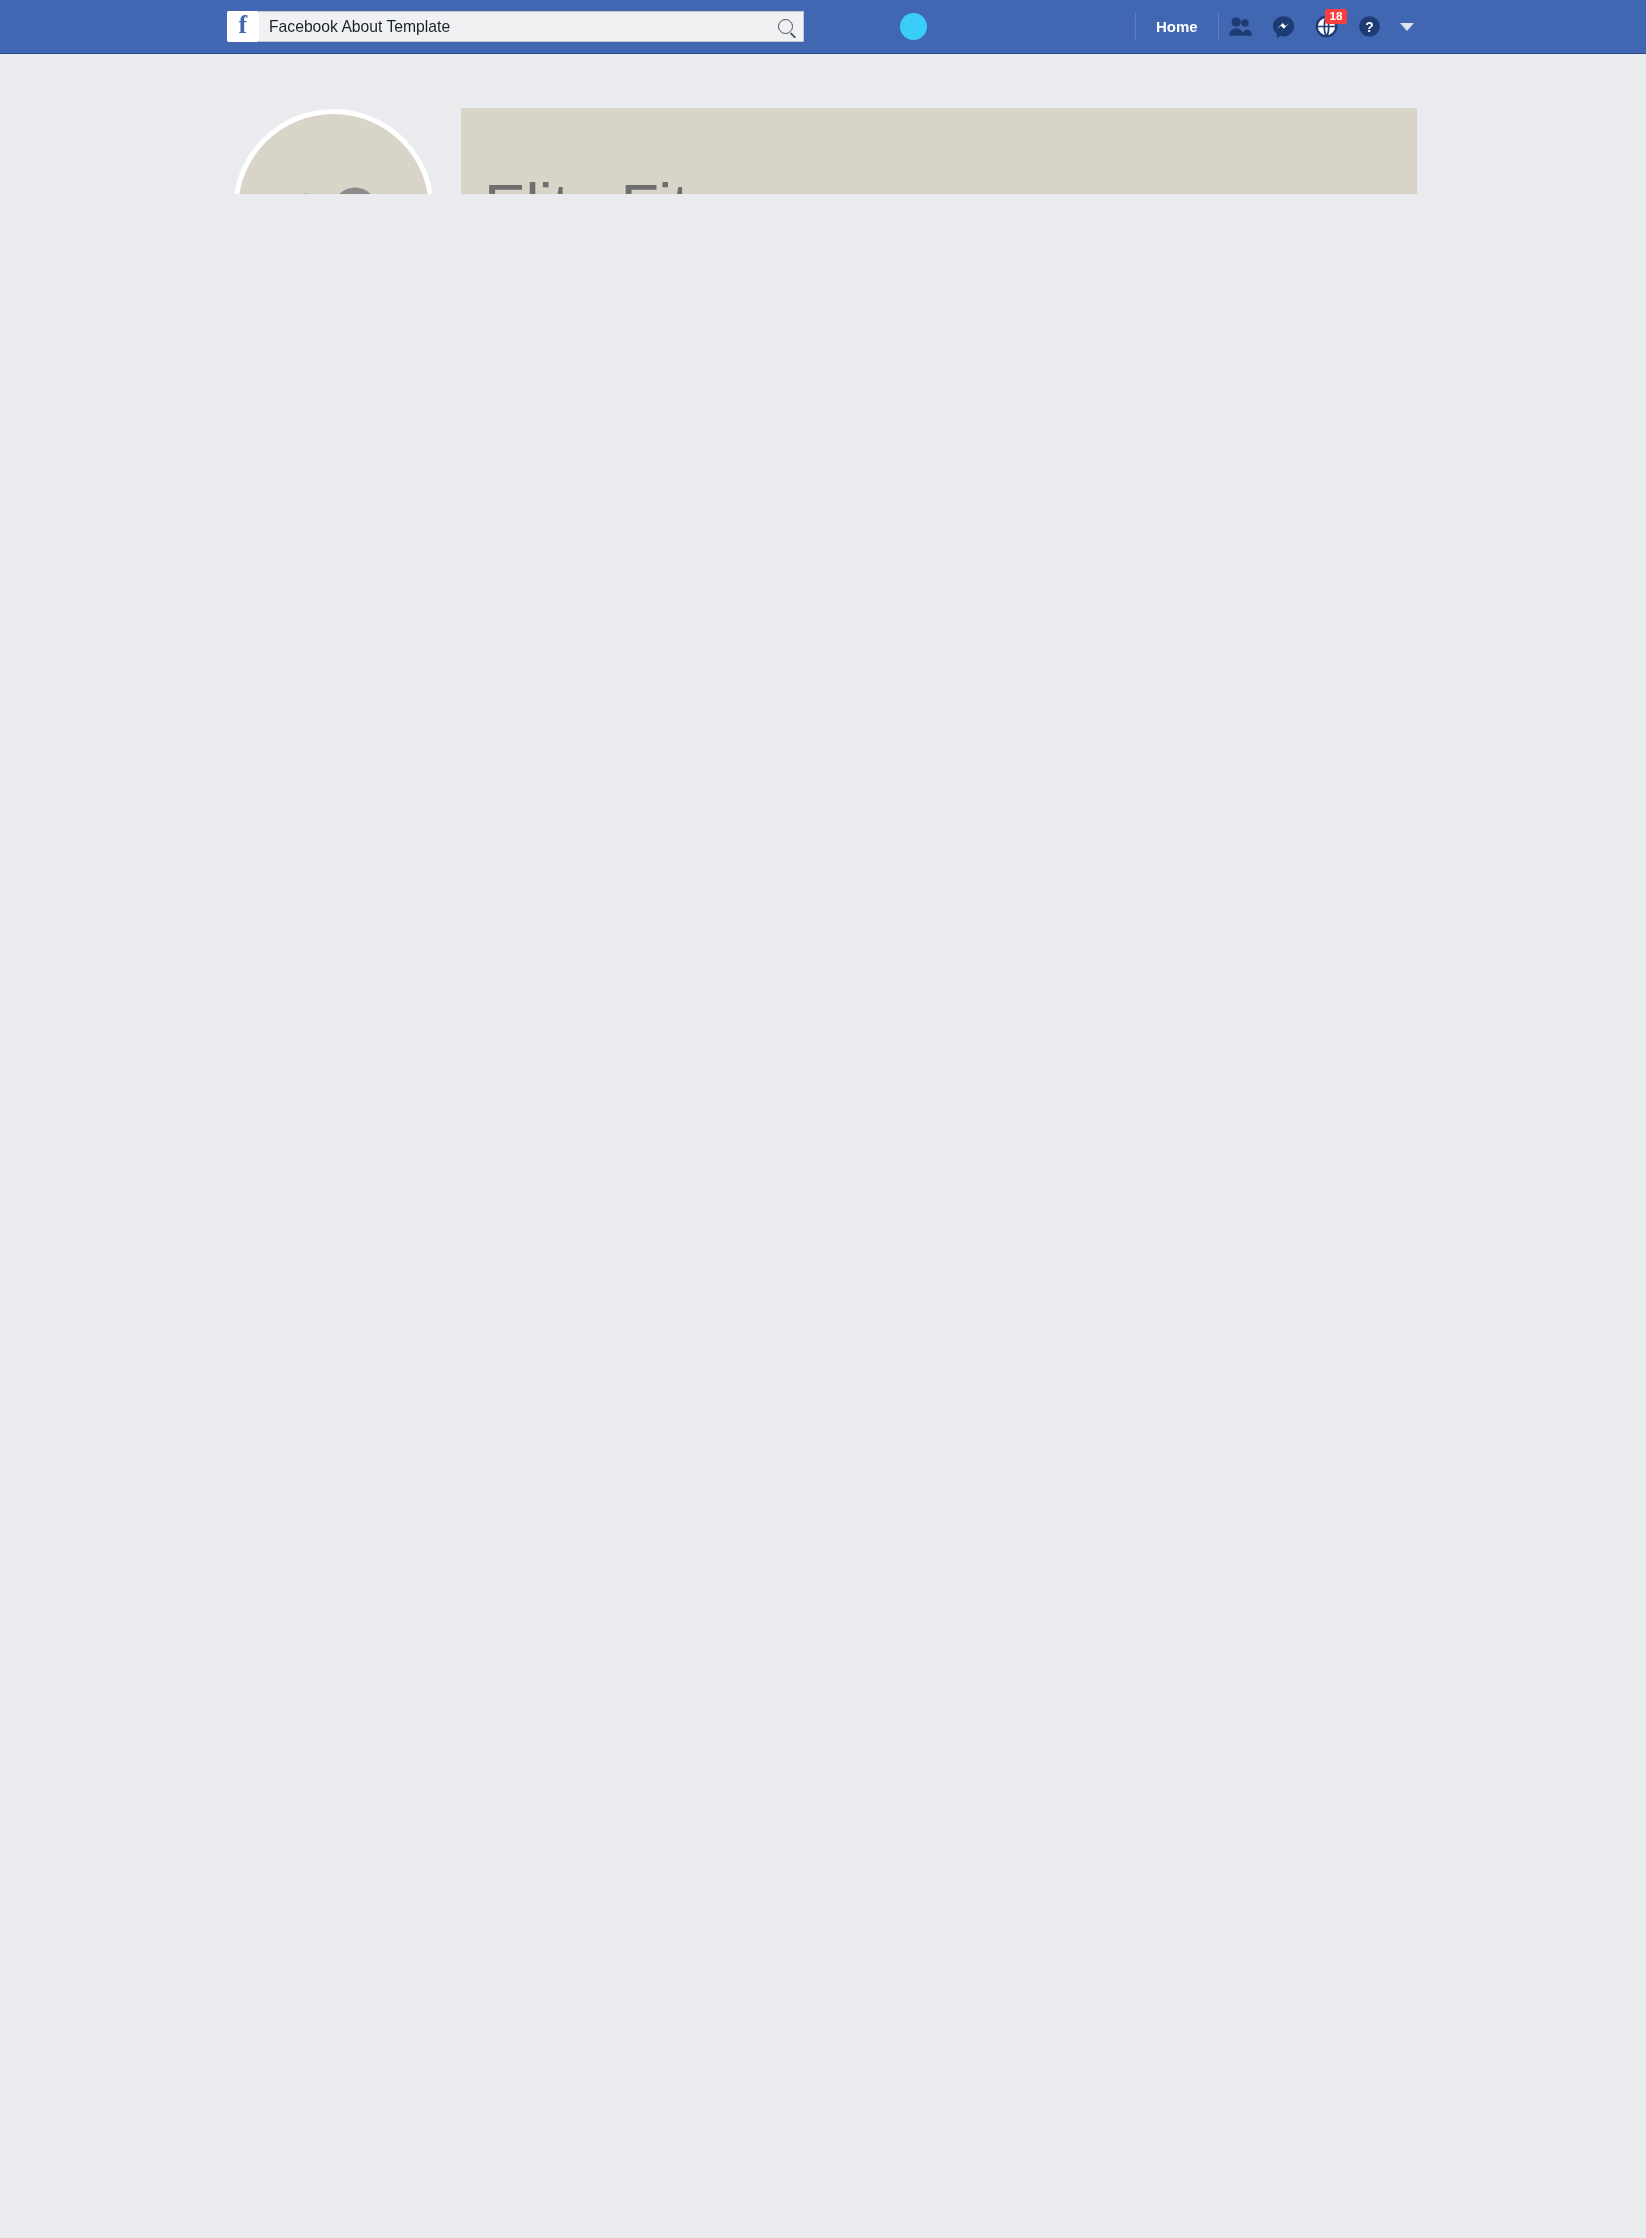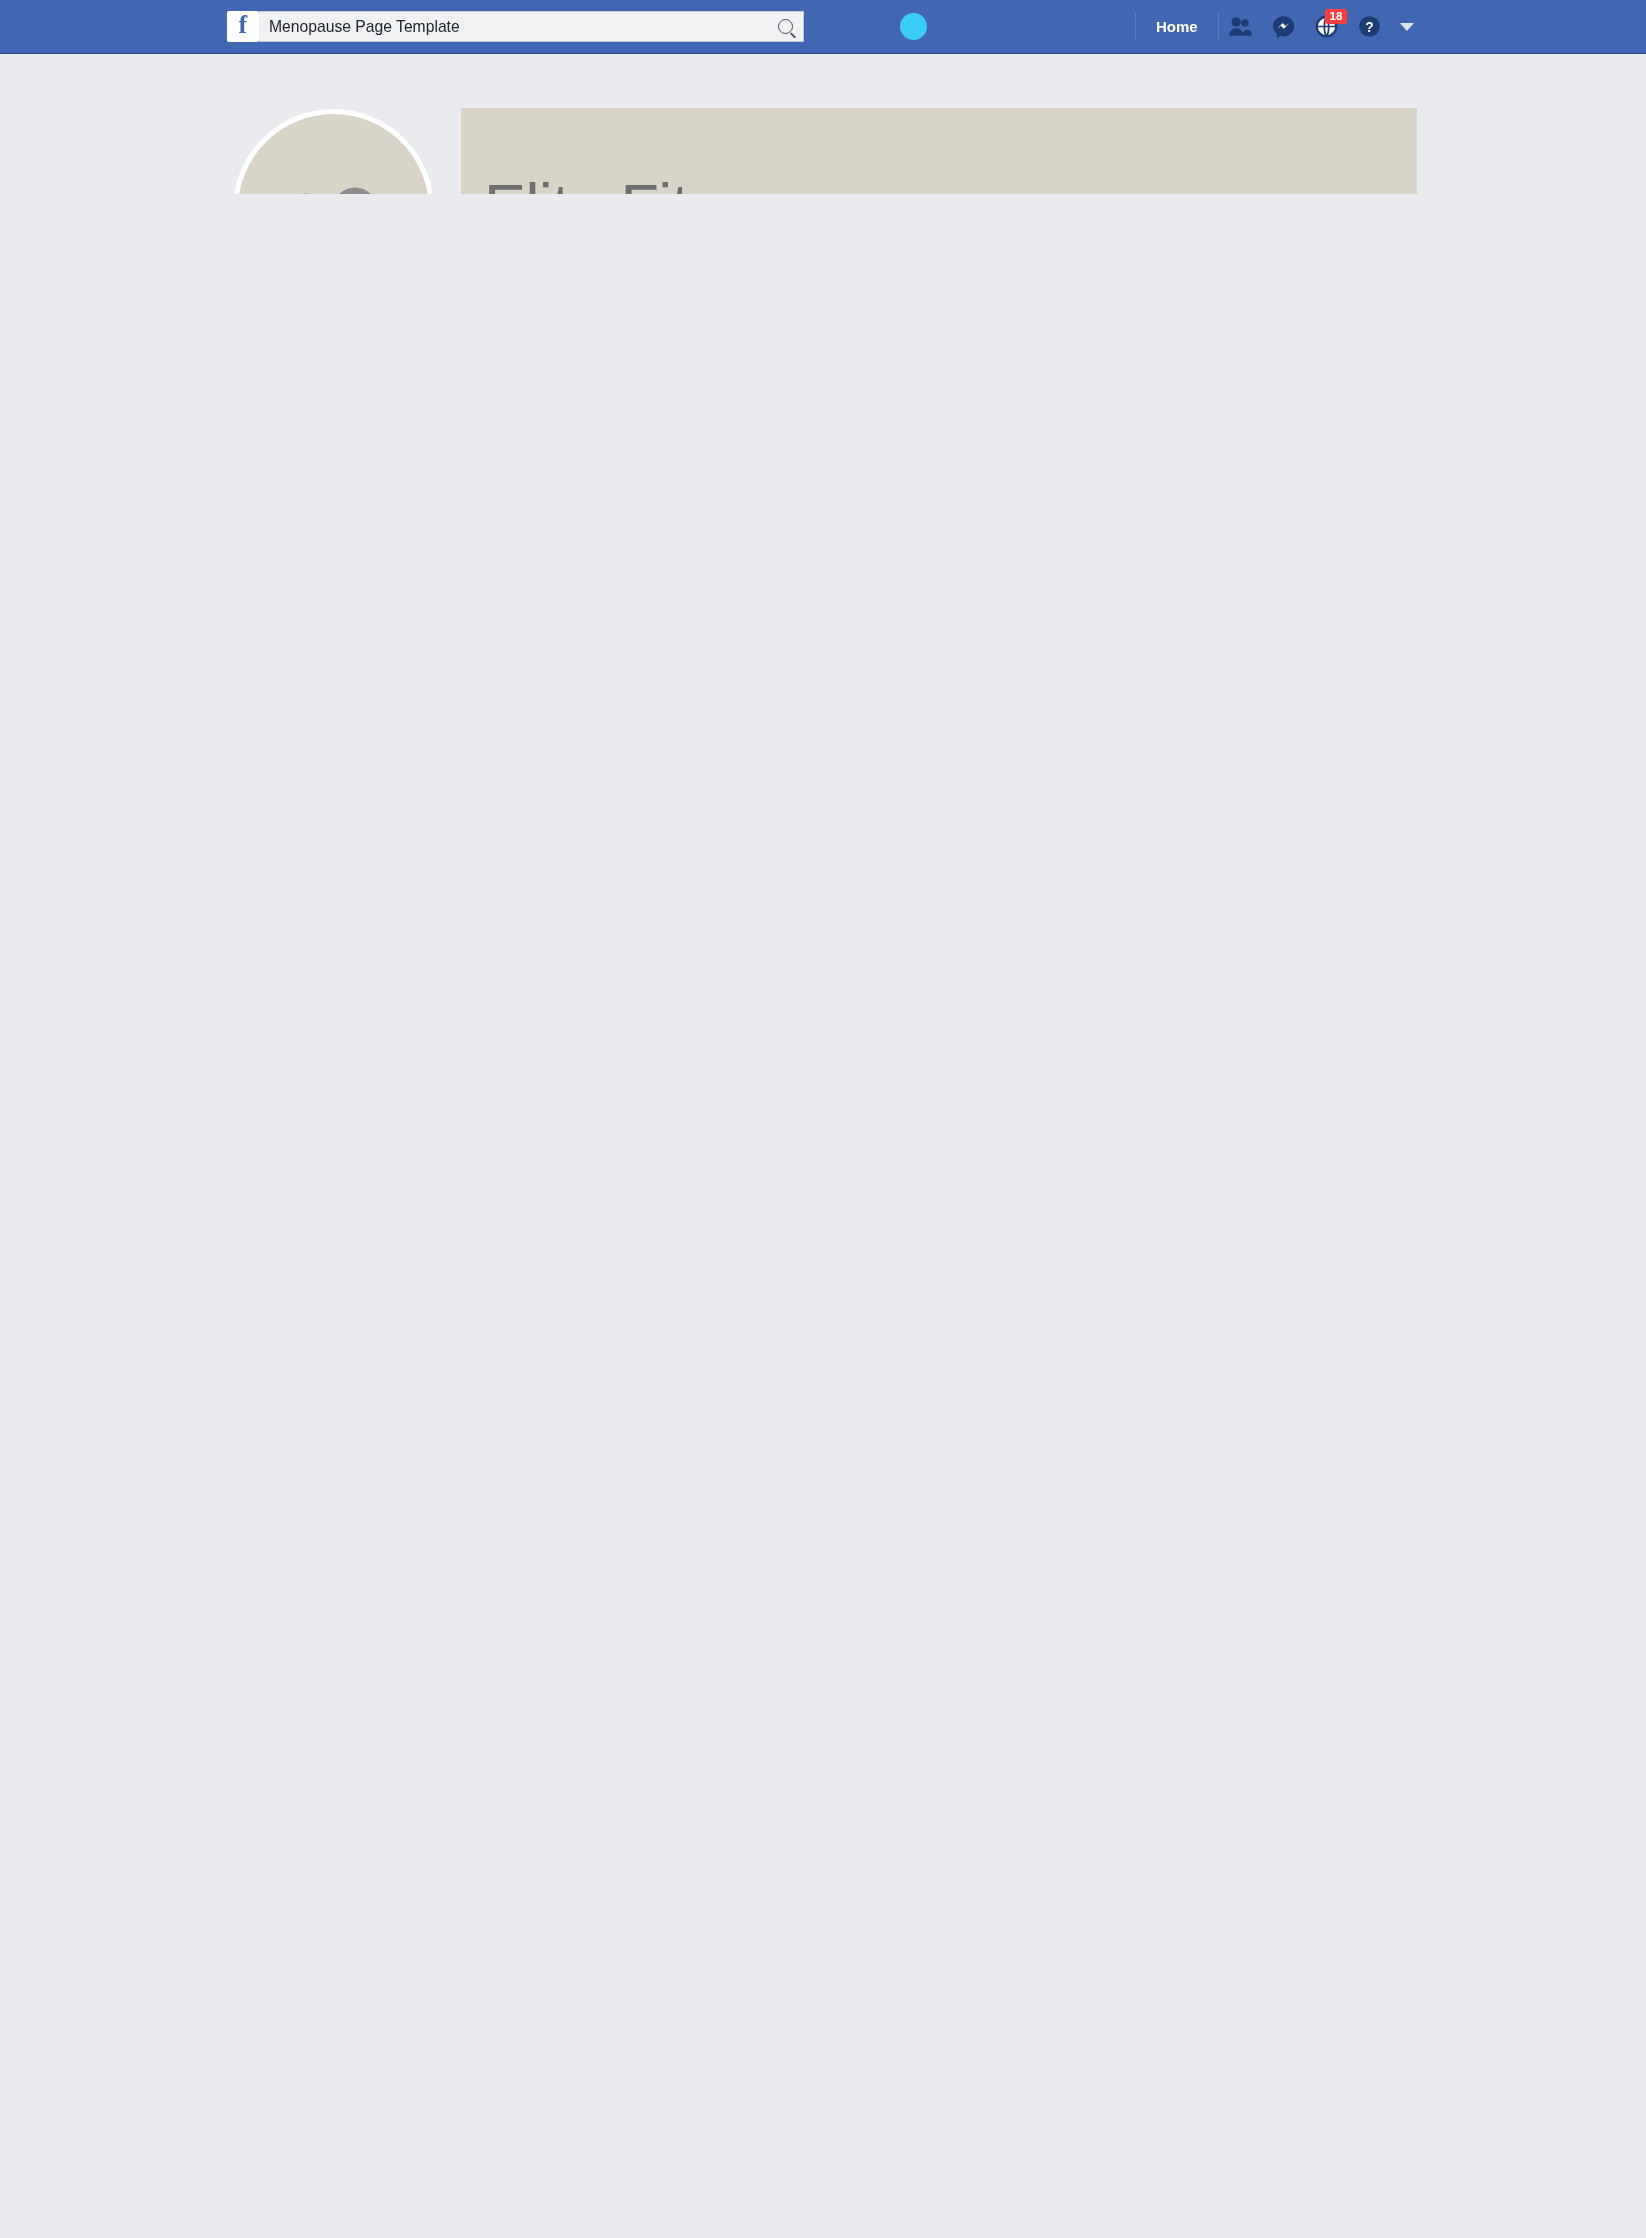--- a/index.html
+++ b/index.html
@@ -288,21 +288,21 @@
 </style>
 </head>
 <body>
 
 <div class="topbar">
   <div class="topbar-left"></div>
 
   <div class="search-wrap">
     <div class="fb-logo">f</div>
     <div class="search-box">
-      <span class="search-box-text">Menopause Page Template</span>
+      <span class="search-box-text">Facebook About Template</span>
       <span class="icon-mag"></span>
     </div>
   </div>
 
   <div class="topbar-spacer">
     <div class="cyan-dot-hdr" style="margin-left:96px"></div>
   </div>
 
   <div class="topbar-right">
     <span class="tb-home">Home</span>

